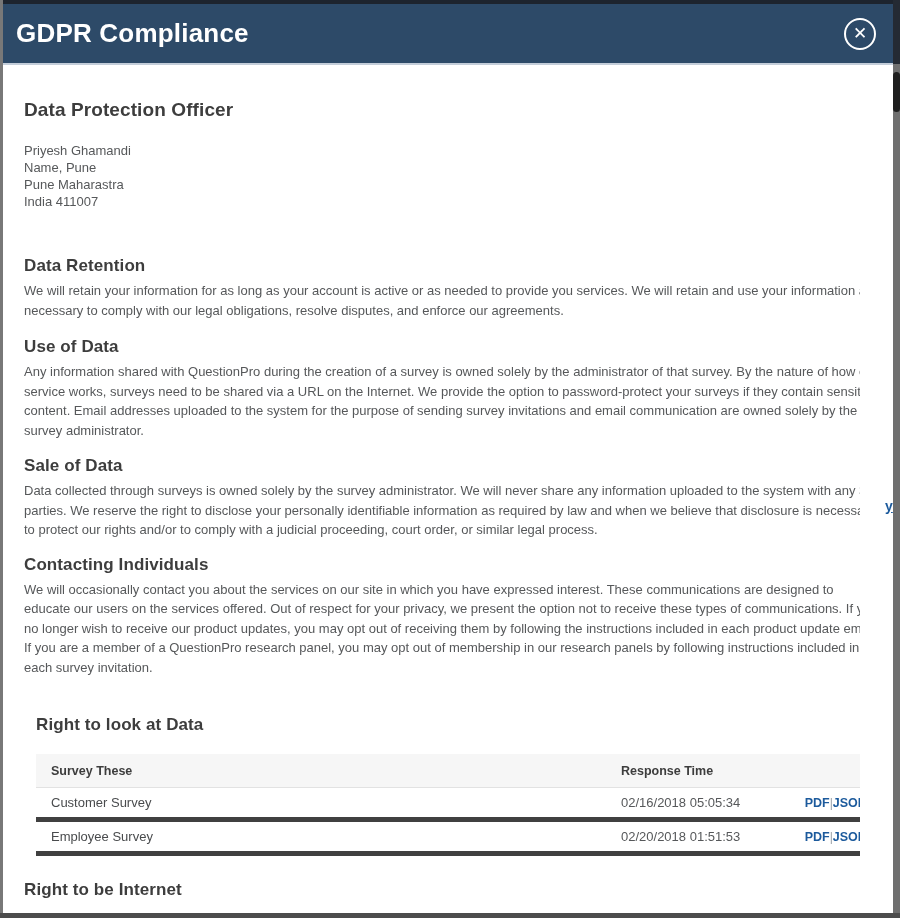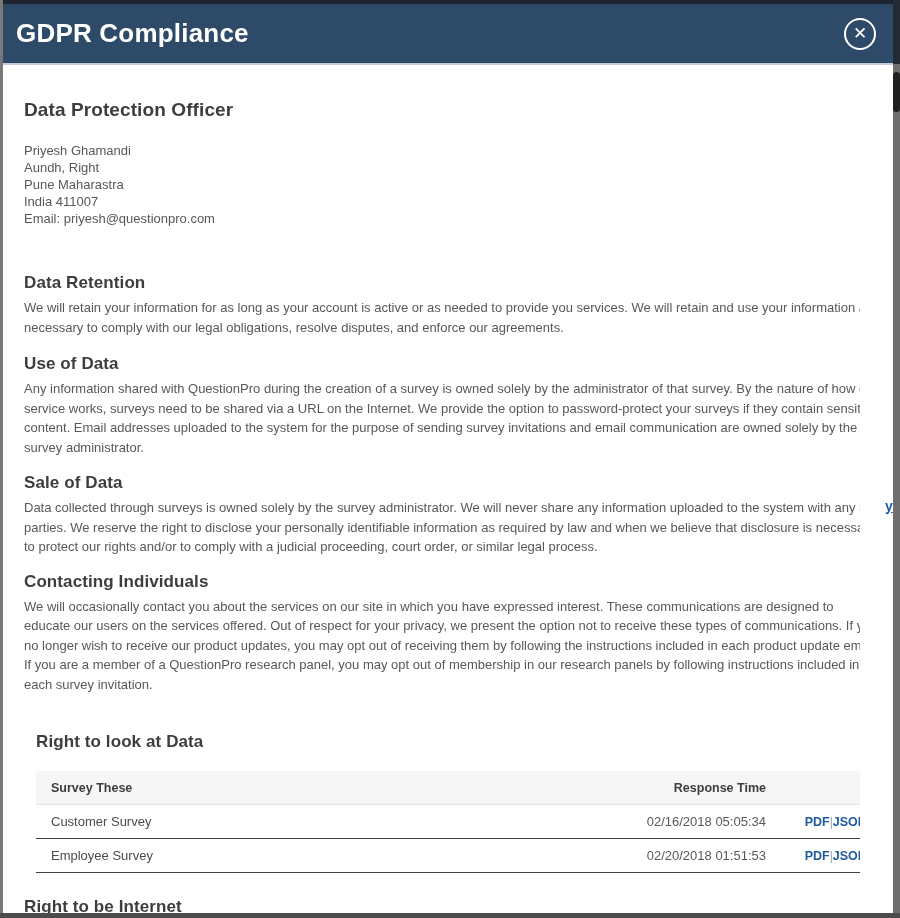--- a/index.html
+++ b/index.html
@@ -75,31 +75,31 @@
   .sec-sale        { margin-top: 16px; }
   .sec-contact     { margin-top: 15px; }
   .sec-rtl         { margin-top: 38px; margin-left: 12px; }
   .sec-rtbf        { margin-top: 24px; }
 
   
   .survey-table { margin-top: 19px; width: 860px; }
   .t-row {
     display: flex; align-items: center;
     height: 34px;
-    border-bottom: 1px solid #404040;
+    border-bottom: 5px solid #404040;
   }
   .t-head {
     background: #f6f6f6;
     border-bottom: 1px solid #e2e2e2;
   }
   .t-head .c-name, .t-head .c-time {
     font-size: 12.5px; font-weight: 700; color: #3d3d3d;
   }
   .c-name { width: 585px; padding-left: 15px; font-size: 13px; color: #494b4d; }
-  .c-time { width: 145px; font-size: 13px; color: #56585a; text-align: right; }
+  .c-time { width: 145px; font-size: 13px; color: #56585a; }
   .c-actions {
     flex: 1; display: flex; align-items: center; justify-content: flex-end;
     gap: 0; padding-right: 12px;
   }
   a.file-link {
     font-size: 12.5px; font-weight: 700; color: #1c5a9c; text-decoration: none; cursor: pointer;
   }
   .sep { color: #9aa0a6; font-size: 12px; }
   .circle-x-sm {
     width: 14px; height: 14px; border: 1px solid #a6a6a6; border-radius: 50%;
@@ -125,24 +125,23 @@
         <span>✕</span>
       </div>
   </div>
 
   <div class="content">
 
     <section>
       <h2 class="section-heading-lg">Data Protection Officer</h2>
       <div class="address">
         <div>Priyesh Ghamandi</div>
-        <div>Aundh, Right</div>
+        <div>Name, Pune</div>
         <div>Pune Maharastra</div>
         <div>India 411007</div>
-        <div>Email: priyesh@questionpro.com</div>
       </div>
     </section>
 
     <section class="sec-retention">
       <h3 class="section-heading">Data Retention</h3>
       <p class="para">We will retain your information for as long as your account is active or as needed to provide you services. We will retain and use your information as necessary to comply with our legal obligations, resolve disputes, and enforce our agreements.</p>
     </section>
 
     <section class="sec-use">
       <h3 class="section-heading">Use of Data</h3>

